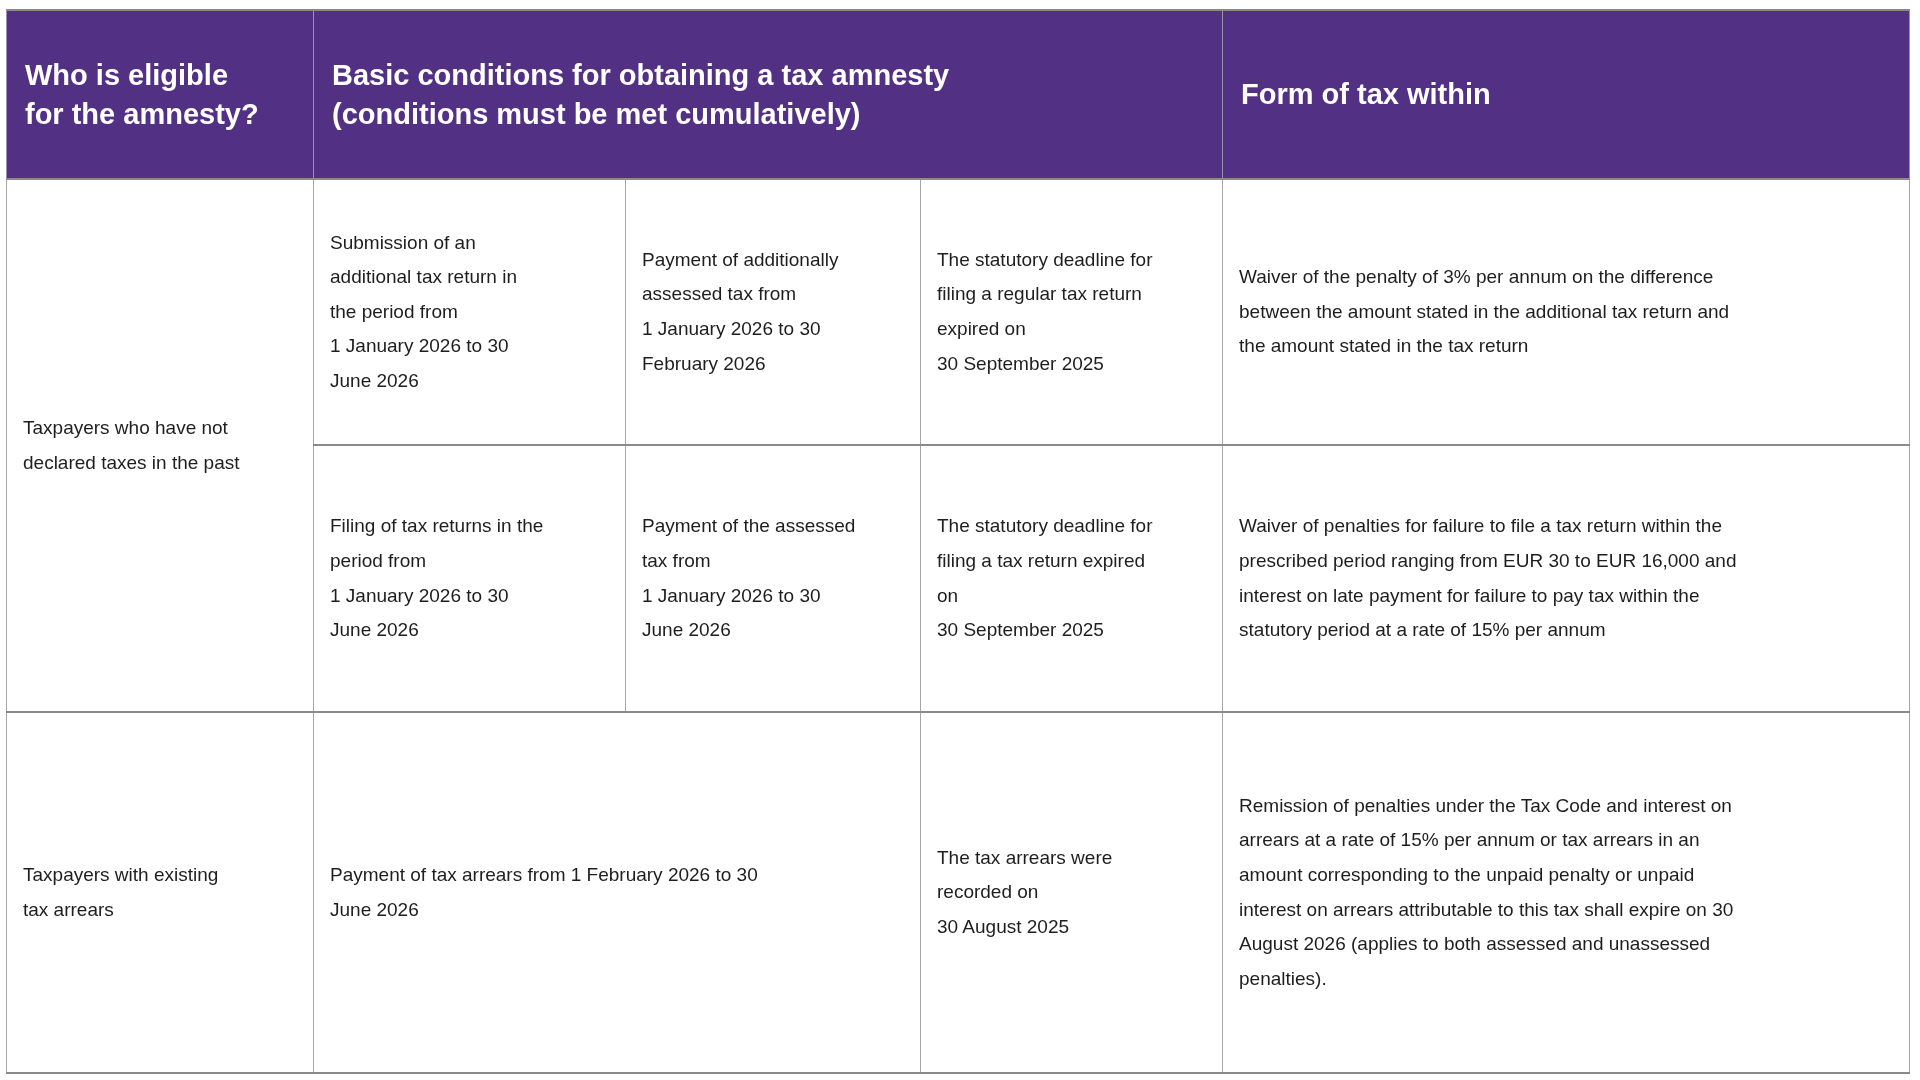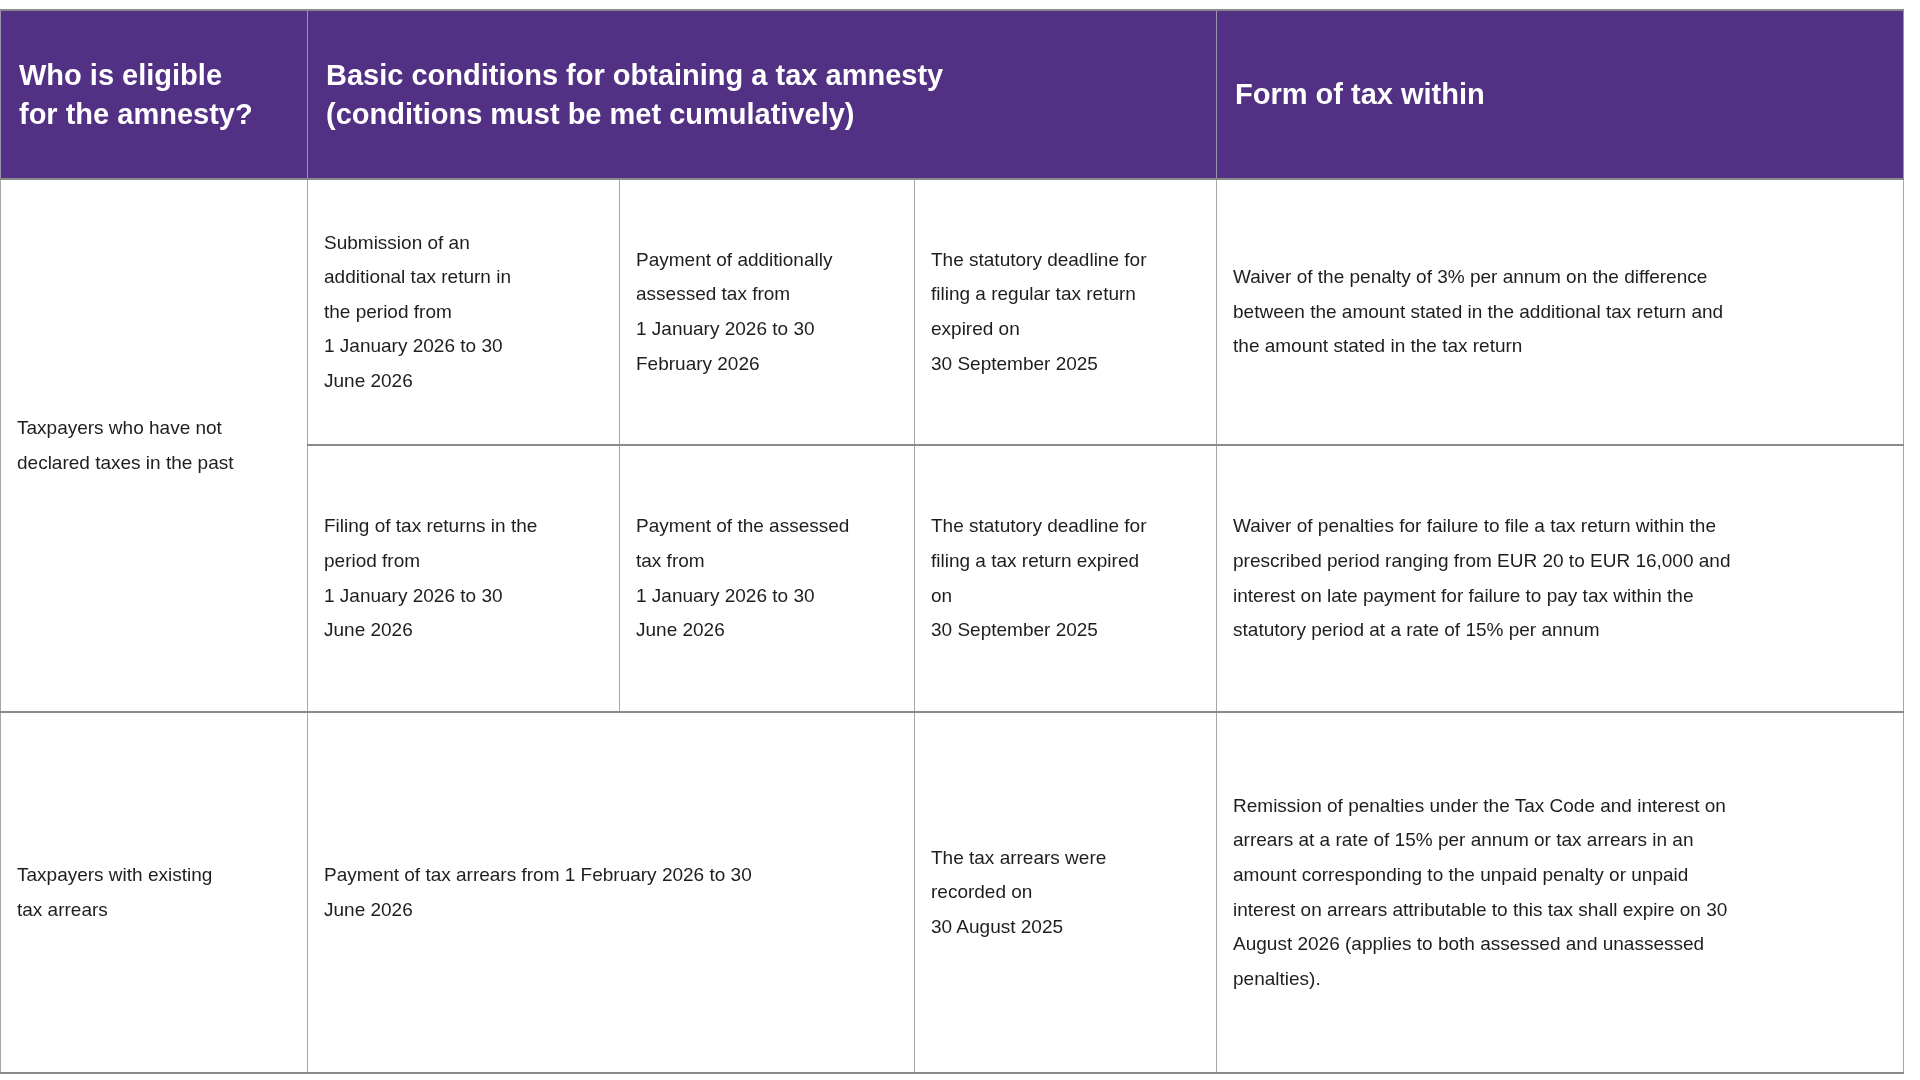--- a/index.html
+++ b/index.html
@@ -5,21 +5,21 @@
   :root{
     --page-bg:#ffffff;
     --header-bg:#523185;
     --header-fg:#ffffff;
     --body-fg:#1e1e1e;
     --border-h:#8a8a8a;
     --border-v:#a6a6a6;
   }
   *{box-sizing:border-box;}
   html,body{margin:0;padding:0;width:1920px;height:1080px;background:var(--page-bg);overflow:hidden;}
-  .table-wrap{position:absolute;left:0;top:9px;}
+  .table-wrap{position:absolute;left:6px;top:9px;}
   table.amnesty{
     width:1903px;
     table-layout:fixed;
     border-collapse:collapse;
     font-family:"Liberation Sans", sans-serif;
   }
   col.c1{width:307px;} col.c2{width:312px;} col.c3{width:295px;} col.c4{width:302px;} col.c5{width:687px;}
   tr.row-header{height:169px;}
   tr.row-1{height:266px;}
   tr.row-2{height:267px;}
@@ -101,21 +101,21 @@
 June 2026</td>
         <td>Payment of the assessed
 tax from
 1 January 2026 to 30
 June 2026</td>
         <td>The statutory deadline for
 filing a tax return expired
 on
 30 September 2025</td>
         <td class="wide">Waiver of penalties for failure to file a tax return within the
-prescribed period ranging from EUR 20 to EUR 16,000 and
+prescribed period ranging from EUR 30 to EUR 16,000 and
 interest on late payment for failure to pay tax within the
 statutory period at a rate of 15% per annum</td>
       </tr>
       <tr class="row-3">
         <td>Taxpayers with existing
 tax arrears</td>
         <td colspan="2">Payment of tax arrears from 1 February 2026 to 30
 June 2026</td>
         <td>The tax arrears were
 recorded on

